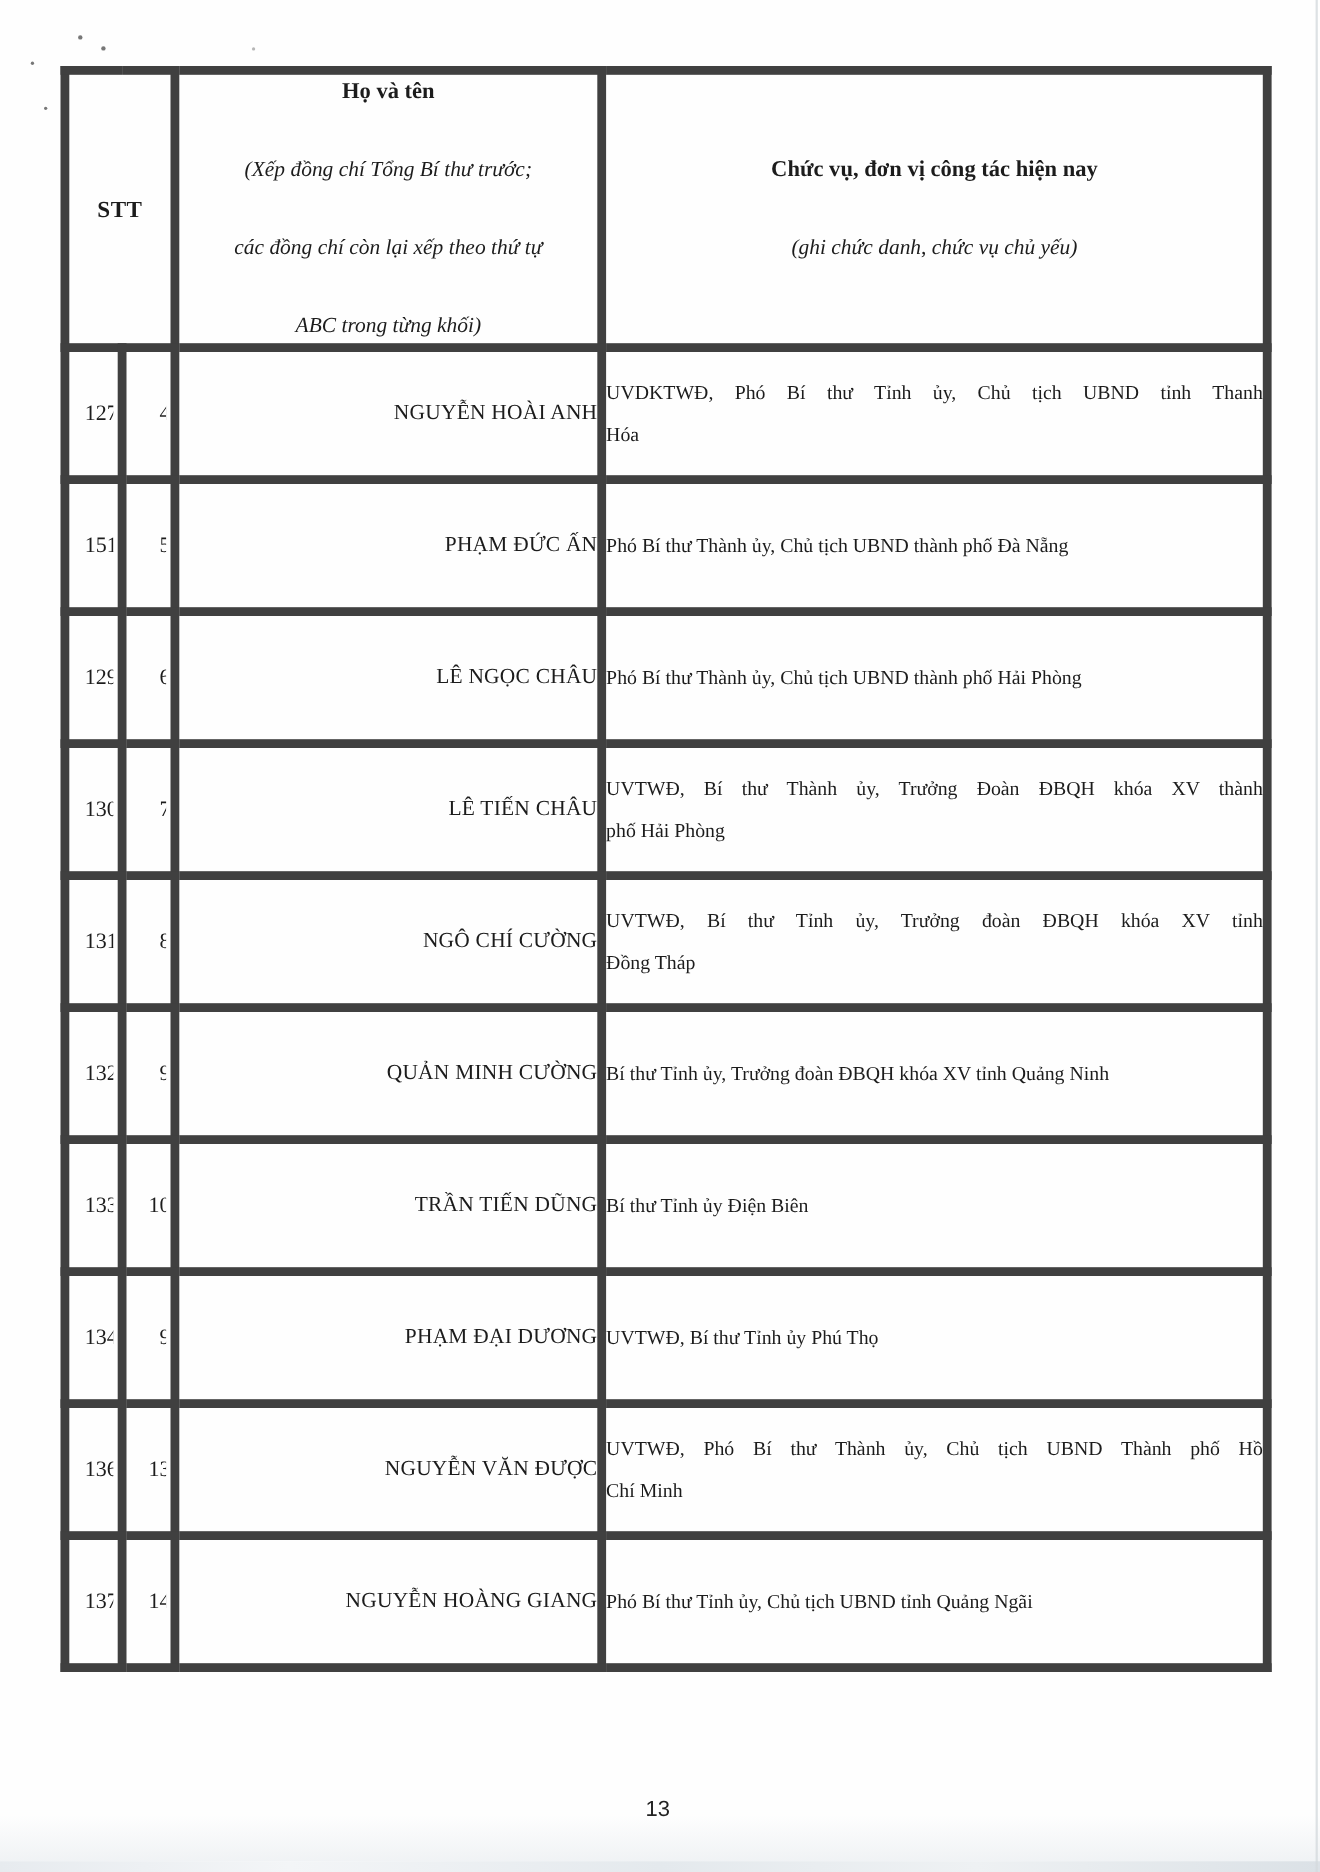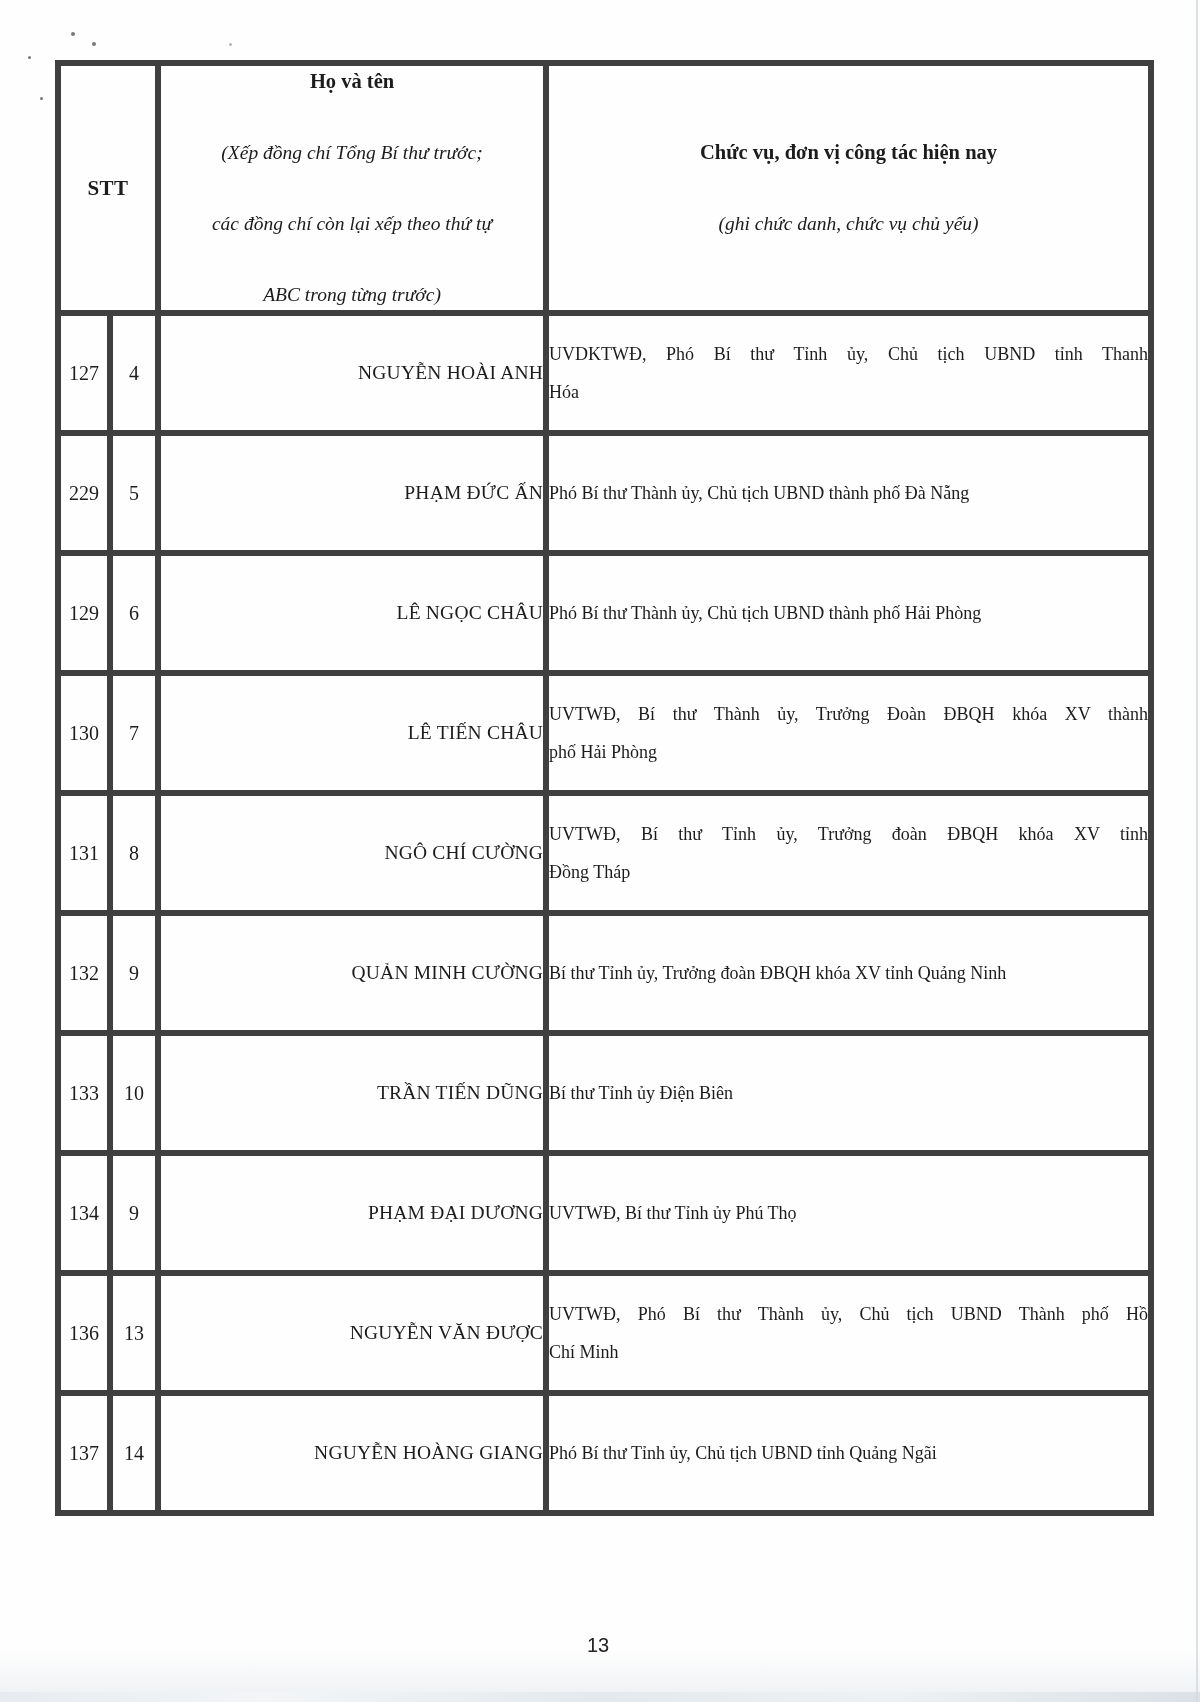--- a/index.html
+++ b/index.html
@@ -24,35 +24,35 @@
   table.doc-table {
     position: absolute;
     left: 55px;
     top: 60px;
     width: 1093px;
     border-collapse: collapse;
     table-layout: fixed;
   }
   table.doc-table th,
   table.doc-table td {
-    border: 6px solid #404040;
+    border: 8px solid #404040;
     padding: 0;
     vertical-align: middle;
     overflow: hidden;
   }
   thead tr { height: 187px; }
   thead th { border-bottom: 6px double #2d2d2d; text-align: center; font-weight: normal; }
   tbody tr { height: 120px; }
 
   .h-stt { font-weight: bold; font-size: 21px; letter-spacing: 0.5px; margin-top: 11px; }
   .ht { font-weight: bold; font-size: 20.5px; line-height: 31px; }
   .hs { font-style: italic; font-size: 19.5px; line-height: 31px; margin-top: 40px; }
 
   .c-stt, .c-no {
-    text-align: center;
+    text-align: right;
     font-size: 20px;
     border-radius: 17px;
   }
   .c-name {
     font-size: 19.5px;
     padding-left: 7px;
     letter-spacing: 0.2px;
     text-align: right;
   }
   .c-pos {
@@ -132,40 +132,40 @@
       <col style="width:388px">
       <col style="width:605px">
     </colgroup>
     <thead>
       <tr>
         <th colspan="2" class="h-stt">STT</th>
         <th>
           <div class="ht">Họ và tên</div>
           <div class="hs">(Xếp đồng chí Tổng Bí thư trước;</div>
           <div class="hs">các đồng chí còn lại xếp theo thứ tự</div>
-          <div class="hs">ABC trong từng trước)</div>
+          <div class="hs">ABC trong từng khối)</div>
         </th>
         <th>
           <div class="ht">Chức vụ, đơn vị công tác hiện nay</div>
           <div class="hs">(ghi chức danh, chức vụ chủ yếu)</div>
         </th>
       </tr>
     </thead>
     <tbody>
         <tr>
       <td class="c-stt">127</td>
       <td class="c-no">4</td>
       <td class="c-name">NGUYỄN HOÀI ANH</td>
       <td class="c-pos">
             <div class="pos-line j">UVDKTWĐ, Phó Bí thư Tỉnh ủy, Chủ tịch UBND tỉnh Thanh</div>
             <div class="pos-line">Hóa</div>
           </td>
     </tr>
         <tr>
-      <td class="c-stt">229</td>
+      <td class="c-stt">151</td>
       <td class="c-no">5</td>
       <td class="c-name">PHẠM ĐỨC ẤN</td>
       <td class="c-pos">
             <div class="pos-line">Phó Bí thư Thành ủy, Chủ tịch UBND thành phố Đà Nẵng</div>
           </td>
     </tr>
         <tr>
       <td class="c-stt">129</td>
       <td class="c-no">6</td>
       <td class="c-name">LÊ NGỌC CHÂU</td>

